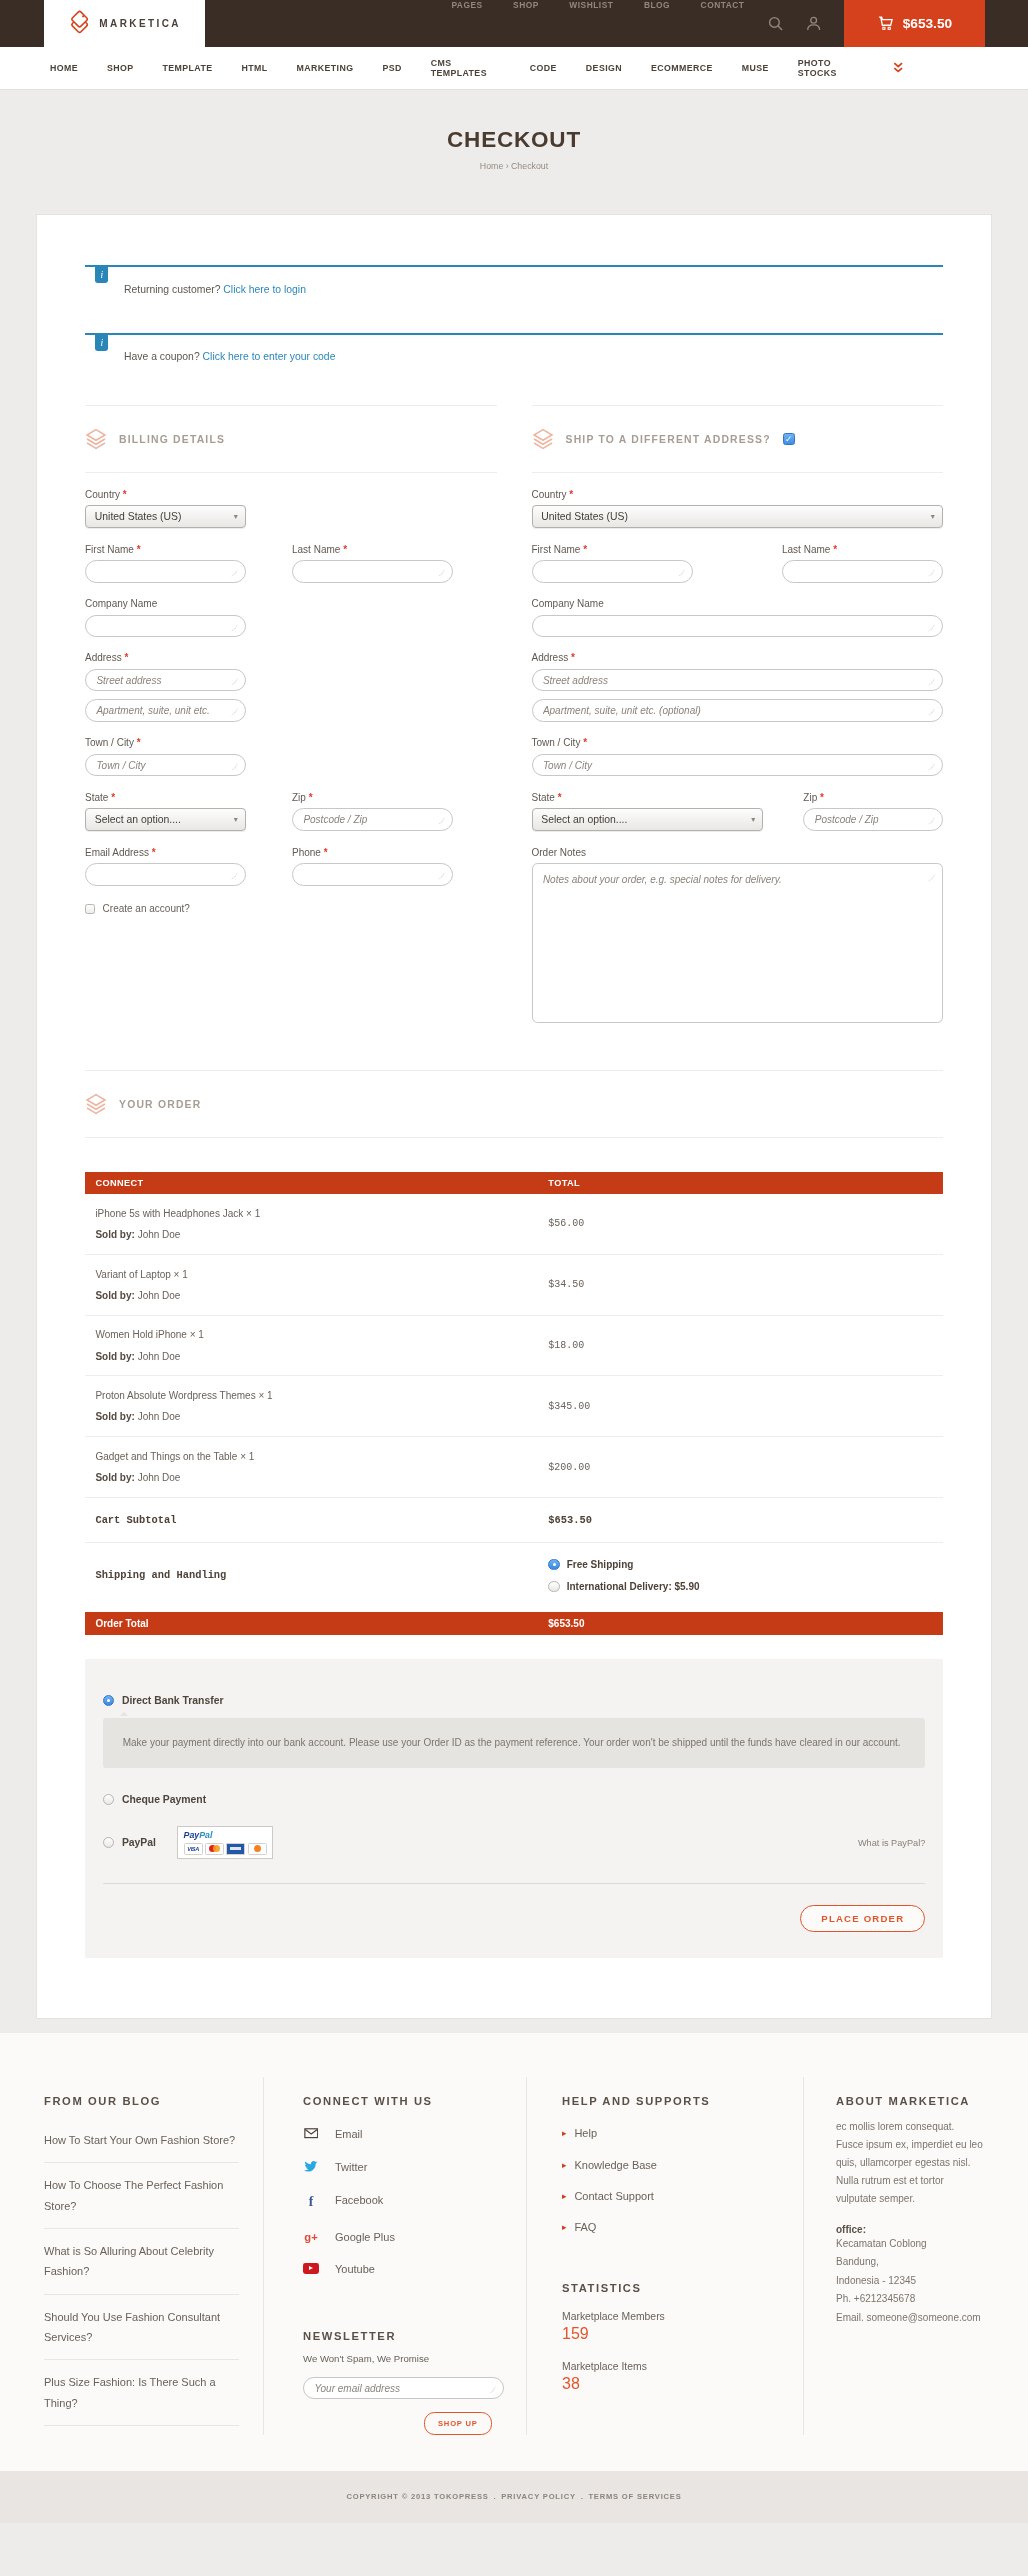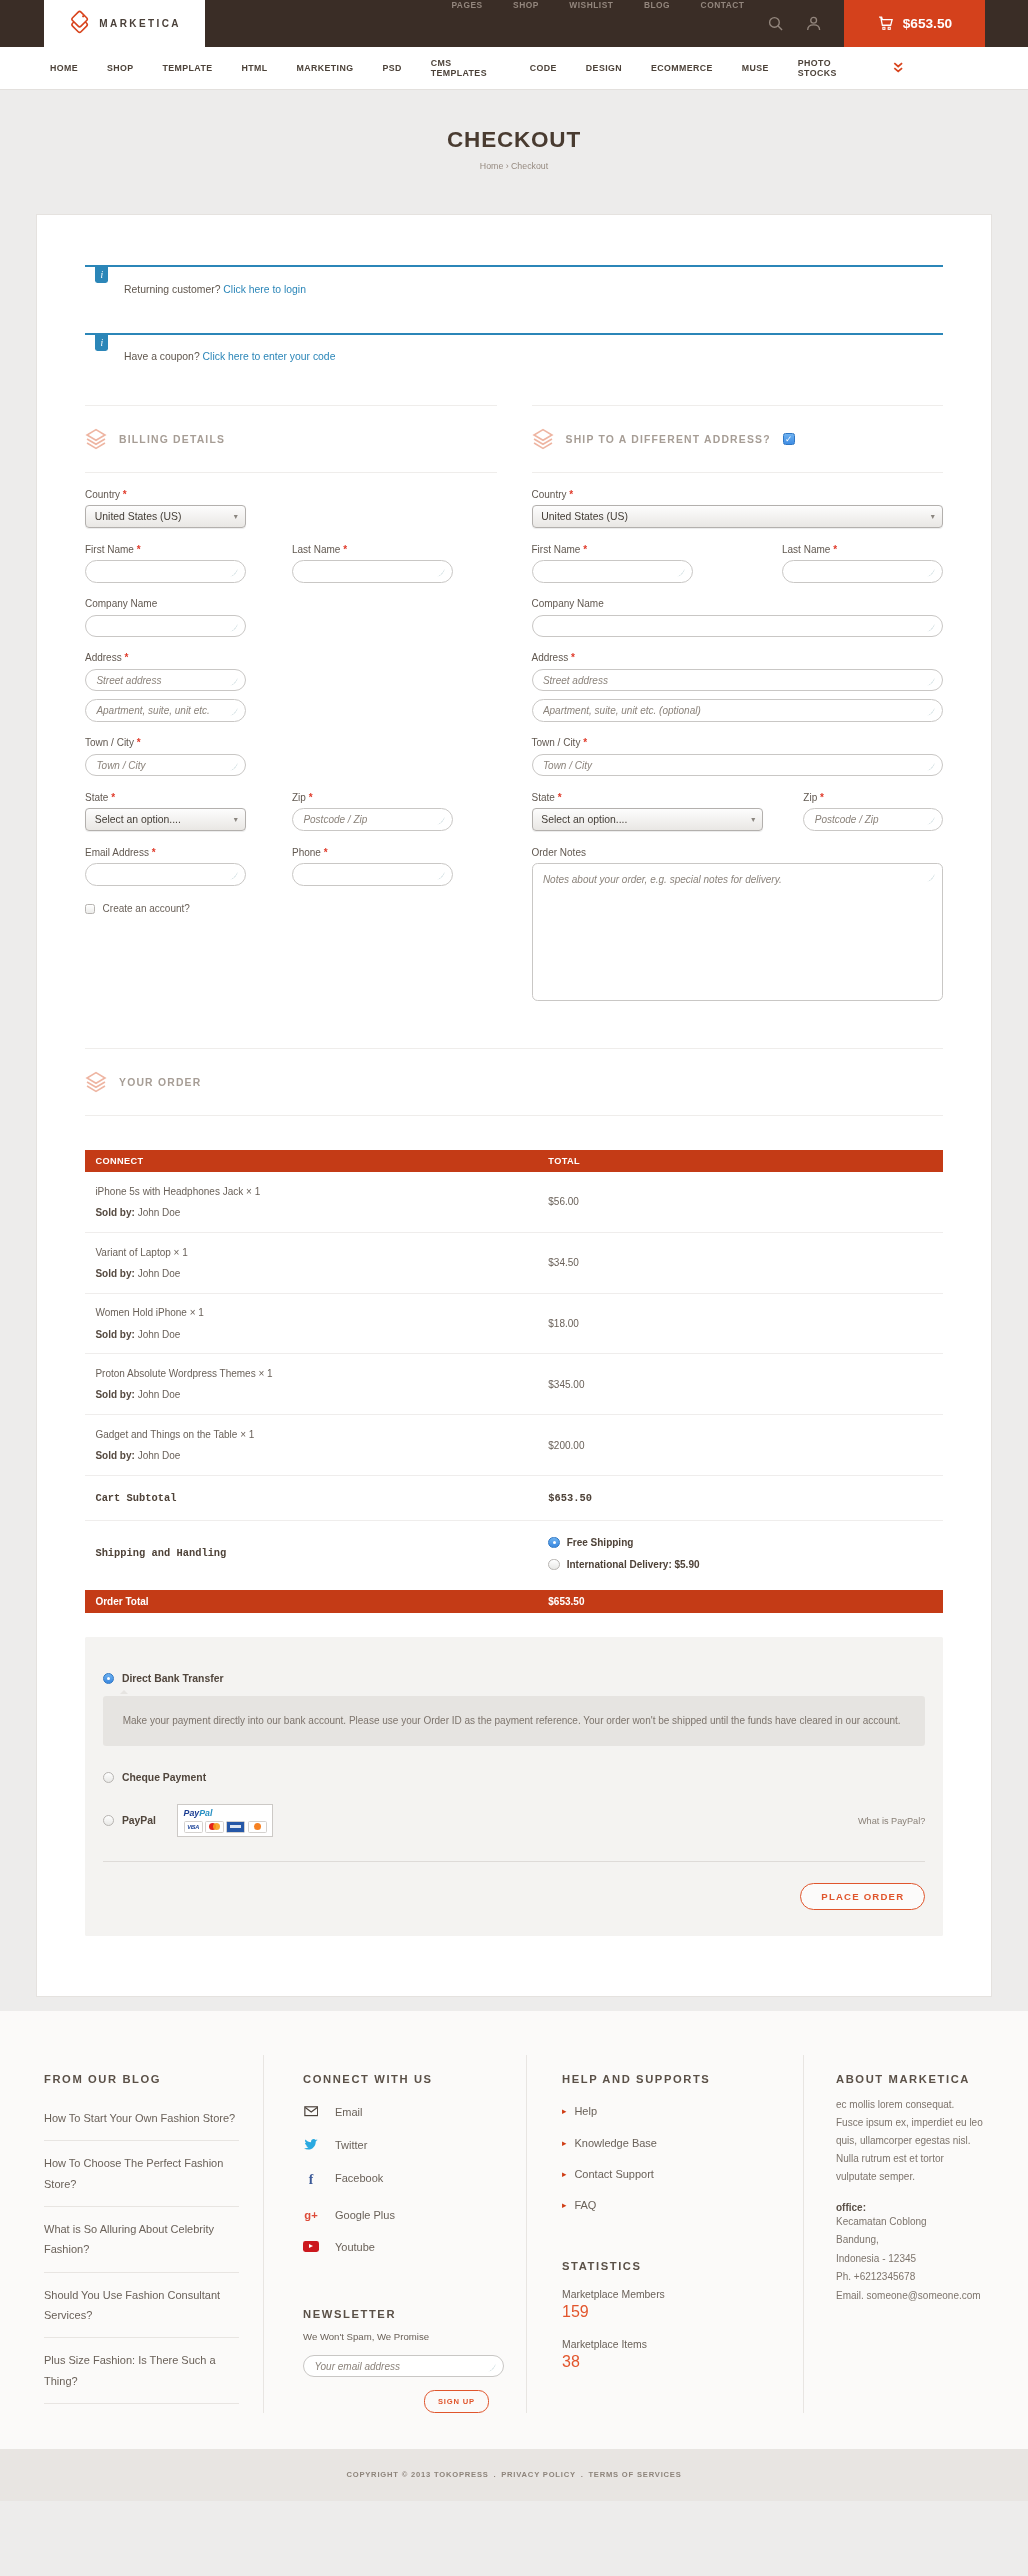--- a/index.html
+++ b/index.html
@@ -48,37 +48,37 @@
   .pill { height:22.5px; width:100%; border:0.8px solid #c9c7c5; border-radius:12px; padding:0 24px 0 10.4px; font-size:10px; color:#5f564d; background:#fff; outline:none; font-family:"Liberation Sans", sans-serif; }
   .pill::placeholder, .notes::placeholder { font-style:italic; color:#8b837b; opacity:1; }
   .afill { position:absolute; right:7.2px; top:5.6px; }
   .afill-ta { position:absolute; right:7.2px; top:7.2px; }
   .w200 { width:161px; }
   .frow { display:flex; gap:46px; }
   .frow-sb { display:flex; justify-content:space-between; }
   .msel { height:23px; border:0.8px solid #b3b0ad; border-radius:4px; background:linear-gradient(#fdfdfd,#e9e7e4); box-shadow:0 0.8px 0.8px rgba(0,0,0,.08); display:flex; align-items:center; padding:0 19px 0 8.8px; font-size:10.4px; color:#433d36; position:relative; cursor:pointer; }
   .msel::after { content:"▾"; position:absolute; right:7.2px; top:5.6px; font-size:8px; color:#8a857f; }
   .sel-200 { width:161px; }
-  .notes { width:100%; height:138px; border:0.8px solid #c9c7c5; border-radius:5.6px; padding:9.6px 24px 9.6px 10.4px; font-size:10px; color:#5f564d; resize:none; outline:none; font-family:"Liberation Sans", sans-serif; }
+  .notes { width:100%; height:160px; border:0.8px solid #c9c7c5; border-radius:5.6px; padding:9.6px 24px 9.6px 10.4px; font-size:10px; color:#5f564d; resize:none; outline:none; font-family:"Liberation Sans", sans-serif; }
   .cbx { width:10.4px; height:10.4px; border:0.8px solid #b7b4b1; border-radius:2.4px; background:linear-gradient(#fff,#ececea); display:inline-block; vertical-align:-1.6px; cursor:pointer; }
   .cbx-on { width:12px; height:12px; border:0.8px solid #2f77c4; border-radius:2.4px; background:linear-gradient(#6eb2f1,#3f8de4); color:#fff; display:inline-block; text-align:center; line-height:11.2px; font-size:8.8px; cursor:pointer; }
   .cbx-on::after { content:"✓"; }
   .chk-row { margin-top:17.7px; font-size:10px; color:#6a6159; display:flex; align-items:center; gap:7.2px; }
 
   
   .order-sec { margin-top:44px; }
   .otable { margin-top:34px; }
   .ohead { display:flex; background:#c43b16; height:22px; align-items:center; color:#fff; font-size:9.2px; font-weight:bold; letter-spacing:0.4px; }
   .ocol-p { flex:0 0 54%; padding-left:10.4px; }
   .ocol-t { flex:1; }
   .orow { display:flex; border-bottom:0.8px solid #efedec; padding:13.7px 0; }
   .pname { font-size:10px; color:#6a6159; }
   .psold { margin-top:10.4px; font-size:10px; }
   .sold-lbl { font-weight:bold; color:#55493f; }
-  .ocell { display:flex; align-items:center; font-size:10px; color:#6a6159; }
+  .ocell { display:flex; align-items:center; font-size:10px; color:#6a6159;font-family:Liberation Mono, monospace; }
   .sub-row { display:flex; border-bottom:0.8px solid #efedec; padding:16px 0; }
   .sub-lbl { font-size:10.4px; font-weight:bold; color:#4e4238;font-family:Liberation Mono, monospace; }
   .ship-row { display:flex; padding:16px 0 19px; }
   .ship-opts { display:flex; flex-direction:column; gap:10.4px; }
   .ropt { display:flex; align-items:center; gap:7.2px; font-size:10px; font-weight:bold; color:#4e4238; }
   .radio { width:11.2px; height:11.2px; border-radius:50%; border:0.8px solid #b7b4b1; background:linear-gradient(#fff,#e8e8e6); position:relative; cursor:pointer; flex:0 0 auto; }
   .radio.on { border-color:#2f77c4; background:linear-gradient(#6eb2f1,#3a88e0); }
   .radio.on::after { content:""; position:absolute; left:3.2px; top:3.2px; width:3.2px; height:3.2px; border-radius:50%; background:#fff; }
   .total-bar { display:flex; background:#c43b16; height:22.5px; align-items:center; color:#fff; font-size:10px; font-weight:bold; margin-top:1.6px; }
 
@@ -592,21 +592,21 @@
       </a>
 
       <div class="f-head nl-head" data-name="newsletter-title">NEWSLETTER</div>
       <div class="nl-text" data-name="newsletter-text">We Won't Spam, We Promise</div>
       <div class="nl-wrap pill-wrap">
         <input class="pill" data-name="newsletter-email-input" placeholder="Your email address" style="">
         <span class="afill" data-name="autofill-icon"><svg width="9.6" height="9.6" viewBox="0 0 14 14">
               <path d="M1 13C5 12 10 8 13 1 11 7 7 11 1 13Z" fill="#35707f"></path>
             </svg></span>
       </div>
-      <button class="signup-btn" data-name="newsletter-signup-button">SIGN UP</button>
+      <button class="signup-btn" data-name="newsletter-signup-button">SHOP UP</button>
     </div>
 
     <div class="fcol3" data-name="footer-help-column">
       <div class="f-head" data-name="footer-help-title">HELP AND SUPPORTS</div>
       <div>
 
       <a href="#" class="help-item" data-name="help-link">Help</a>
           <a href="#" class="help-item" data-name="help-link">Knowledge Base</a>
           <a href="#" class="help-item" data-name="help-link">Contact Support</a>
           <a href="#" class="help-item" data-name="help-link">FAQ</a>

